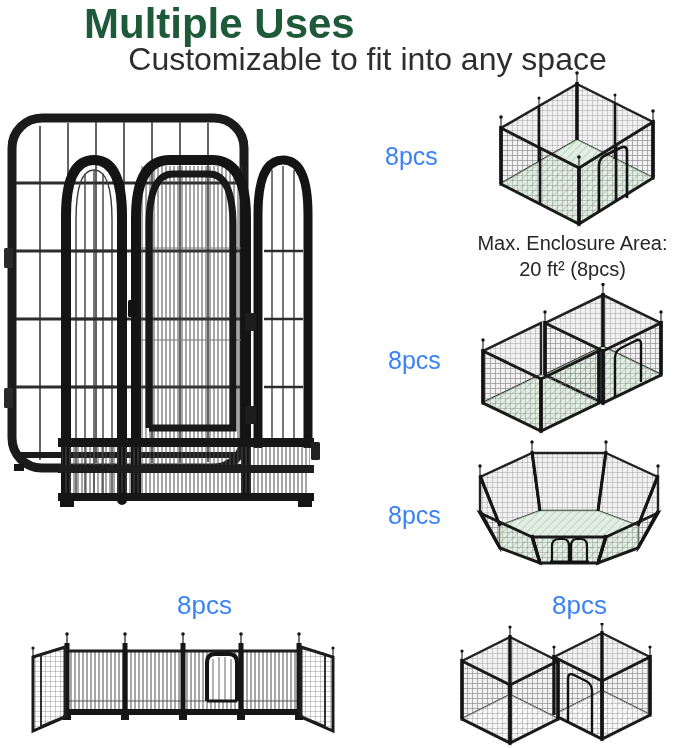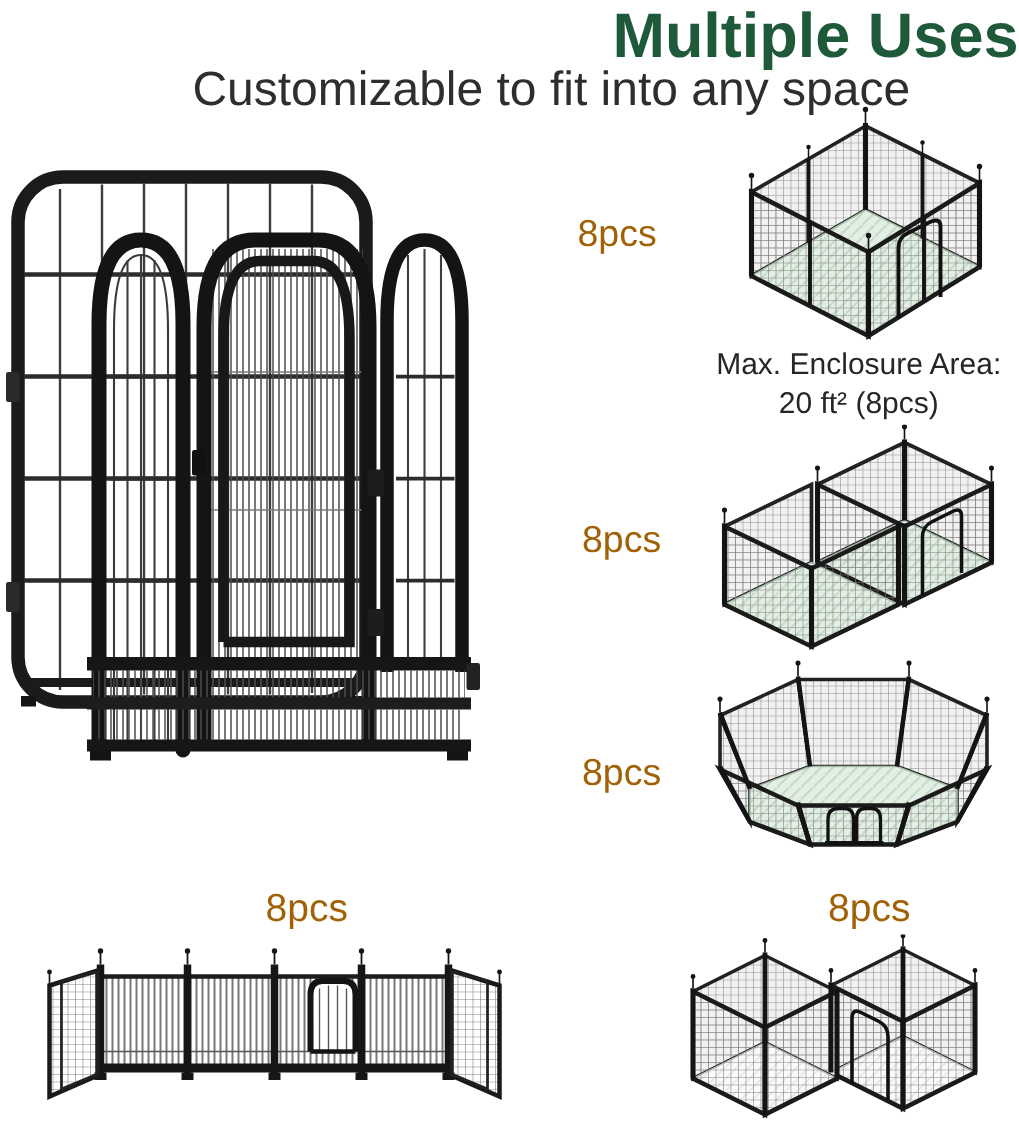--- a/index.html
+++ b/index.html
@@ -1,29 +1,29 @@
 <!DOCTYPE html>
 <html><head>
 <meta charset="utf-8">
 <style>
   html,body{margin:0;padding:0;background:#fff;}
   .canvas{
     position:relative;width:679px;height:748px;background:#ffffff;
     overflow:hidden;font-family:"Liberation Sans",sans-serif;
   }
   .title{
-    position:absolute;top:0px;left:84px;right:0;text-align:right;
+    position:absolute;top:0px;left:84px;right:0;text-align:left;
     font-size:42px;font-weight:bold;color:#1e5a3a;letter-spacing:0px;
   }
   .subtitle{
     position:absolute;top:41px;left:56px;right:0;text-align:center;
     font-size:32px;color:#2e2e2e;
   }
   .pcs{
-    position:absolute;font-size:25px;color:#a16207;
+    position:absolute;font-size:25px;color:#3b82f6;
   }
   .pcs.big{font-size:26px;}
   .note{
     position:absolute;top:230px;left:455px;width:235px;text-align:center;
     font-size:20px;line-height:26px;color:#262626;
   }
   svg{position:absolute;display:block;}
   .illus-panel{left:0px;top:108px;}
   .illus-square{left:487px;top:70px;}
   .illus-l{left:455px;top:283px;}

